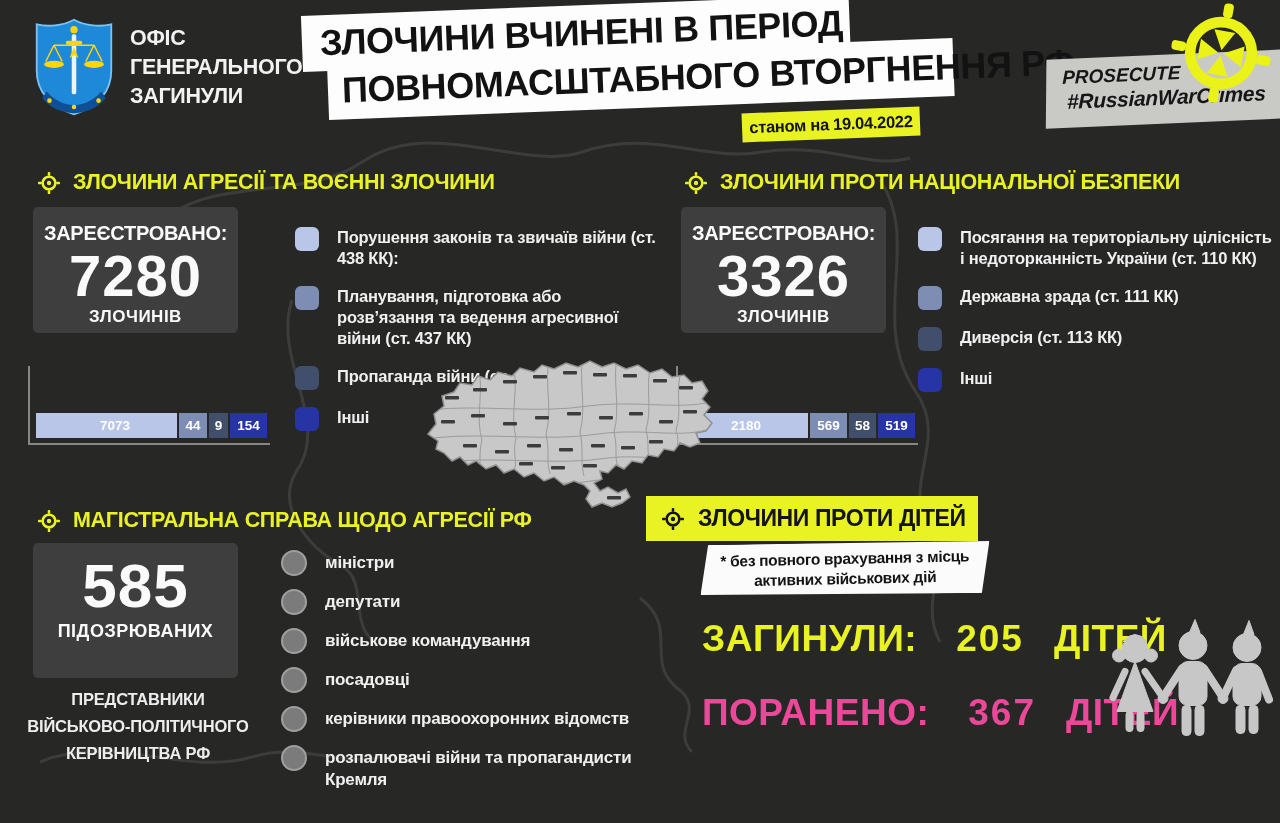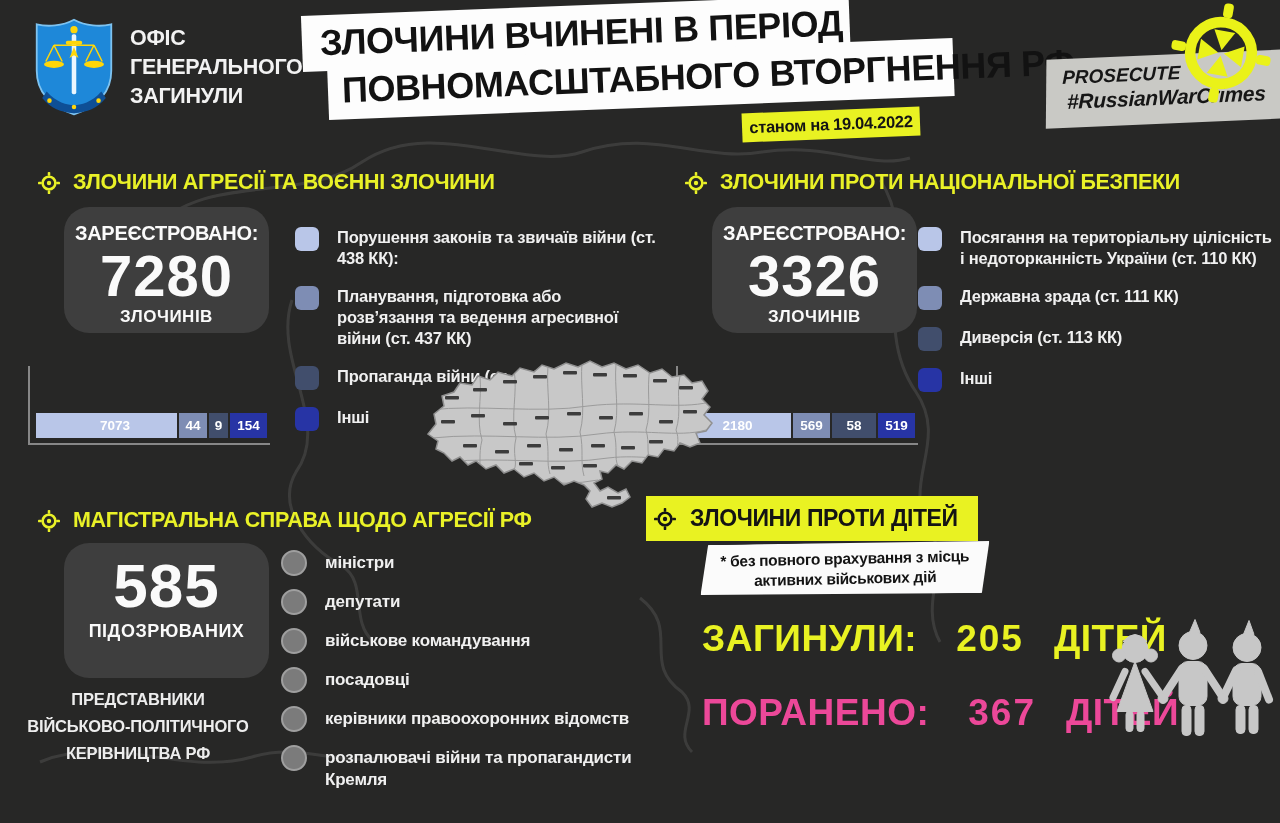--- a/index.html
+++ b/index.html
@@ -30,21 +30,21 @@
   .prosecute .p2{font-size:21px;line-height:26px;margin-left:5px;letter-spacing:-0.3px;}
   .big-target{left:1168px;top:0px;transform:rotate(10deg);}
 
   
   .sec-head{display:flex;align-items:center;gap:13px;color:#e9f127;font-weight:bold;font-size:21.5px;
             letter-spacing:-0.3px;white-space:nowrap;}
   .xhair{width:22px;height:22px;flex:0 0 auto;color:#e9f127;}
   .xhair.black{color:#141414;}
 
   
-  .stat-box{width:205px;background:#3e3e3e;border-radius:25px;color:#fafafa;text-align:center;margin-left:31px;}
+  .stat-box{width:205px;background:#3e3e3e;border-radius:5px;color:#fafafa;text-align:center;}
   .stat-box .lbl{font-weight:bold;font-size:20px;letter-spacing:-0.3px;padding-top:15px;}
   .stat-box .val{font-weight:bold;font-size:58px;line-height:62px;letter-spacing:1px;}
   .stat-box .unit{font-weight:bold;font-size:17px;letter-spacing:0.5px;padding-bottom:6px;}
   .stat-box.suspects .val{font-size:62px;line-height:70px;padding-top:8px;}
   .stat-box.suspects .unit{font-size:18px;}
 
   
   .legend{display:flex;flex-direction:column;gap:17px;width:362px;}
   .legend-item{display:flex;align-items:flex-start;gap:18px;}
   .swatch{width:24px;height:24px;border-radius:6px;flex:0 0 auto;margin-top:0px;}
@@ -61,21 +61,21 @@
   .member-list{display:flex;flex-direction:column;gap:13px;width:370px;}
   .member-item{display:flex;align-items:flex-start;gap:18px;}
   .member-dot{width:26px;height:26px;border-radius:50%;background:#7b7b7b;border:2px solid #9f9f9f;
               flex:0 0 auto;box-sizing:border-box;}
   .member-label{color:#f0f0f0;font-size:17px;line-height:22px;font-weight:bold;letter-spacing:-0.2px;padding-top:2px;}
   .rep-note{left:18px;top:686px;width:240px;text-align:center;color:#ededed;font-weight:bold;
             font-size:16.5px;line-height:27px;letter-spacing:-0.2px;}
 
   
   .children-banner{left:646px;top:496px;width:332px;height:45px;background:#e9f222;color:#141414;
-            display:flex;align-items:center;gap:14px;padding-left:8px;box-sizing:border-box;
+            display:flex;align-items:center;gap:14px;padding-left:16px;box-sizing:border-box;
             font-weight:bold;font-size:23px;letter-spacing:-0.4px;}
   .children-note{left:700px;top:542px;width:274px;background:#fbfbfb;color:#141414;font-weight:bold;
             font-size:15.5px;line-height:20px;text-align:center;padding:7px 8px;
             transform:rotate(-1.3deg);clip-path:polygon(3% 0,100% 4%,97% 100%,0 92%);letter-spacing:-0.3px;}
   .kid-stat{font-weight:bold;font-size:37px;letter-spacing:0.5px;white-space:nowrap;}
   .kid-stat .v{margin-left:39px;letter-spacing:2px;}
   .kid-stat .u{margin-left:30px;}
   .killed{left:702px;top:618px;color:#e9f222;}
   .wounded{left:702px;top:692px;color:#ec4899;}
 
@@ -229,21 +229,21 @@
       <div class="legend-item">
         <span class="swatch" style="background: rgb(39, 52, 165);"></span>
         <span class="legend-label">Інші</span>
       </div>
     </div>
 
   <div class="abs bar-frame" style="left:676px;top:366px">
     <div class="bar">
         <div class="bar-seg" style="background: rgb(185, 198, 232); flex: 1 1 auto;">2180</div>
         <div class="bar-seg" style="background: rgb(126, 141, 180); flex: 0 0 auto; width: 37px;">569</div>
-        <div class="bar-seg" style="background: rgb(65, 78, 108); flex: 0 0 auto; width: 44px;">58</div>
+        <div class="bar-seg" style="background: rgb(65, 78, 108); flex: 0 0 auto; width: 27px;">58</div>
         <div class="bar-seg" style="background: rgb(39, 52, 165); flex: 0 0 auto; width: 37px;">519</div>
       </div>
   </div>
 
   <svg class="abs" style="left:418px;top:350px" width="300" height="165" viewBox="0 0 300 165">
     <defs>
       <clipPath id="uaClip">
         <path d="M10,84 L18,74 16,64 26,56 24,46 36,42 42,33 54,35 60,26 72,30 80,22 94,26 102,18 116,22 124,15 136,19 148,13 160,17 172,11 184,17 196,13 208,19 220,15 232,23 244,19 254,27 266,25 274,33 284,31 290,41 284,49 292,57 286,65 294,73 288,81 278,83 282,93 272,97 262,93 256,101 246,99 240,107 230,105 224,113 214,111 206,119 198,115 190,123 182,121 184,129 176,133 182,141 190,137 200,143 208,139 212,147 204,153 194,157 184,153 174,157 168,149 172,141 166,135 156,131 146,135 136,127 126,131 116,123 106,127 96,119 86,123 78,115 68,119 58,111 50,115 42,107 34,111 26,103 18,99 20,91 Z"></path>
       </clipPath>
     </defs>

